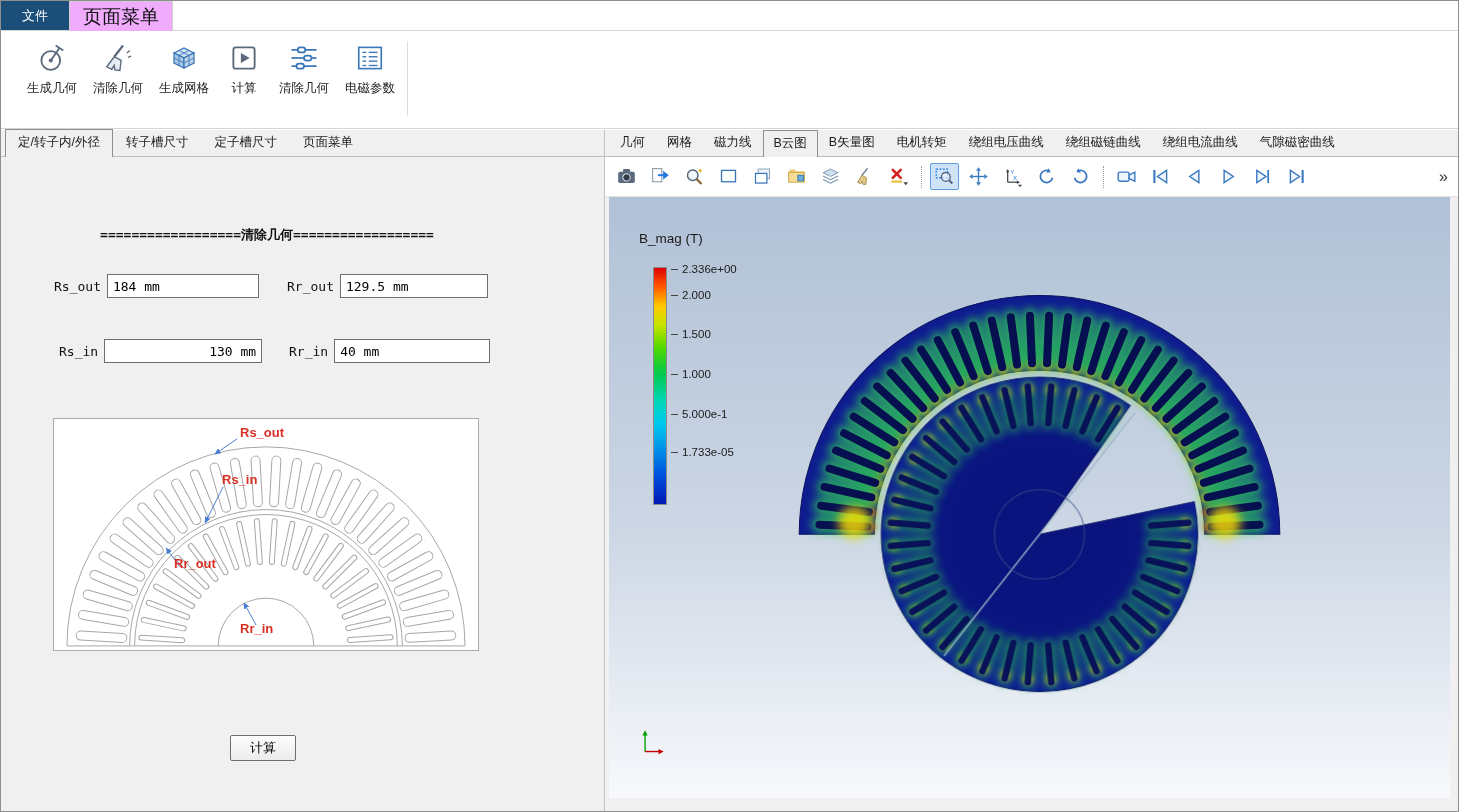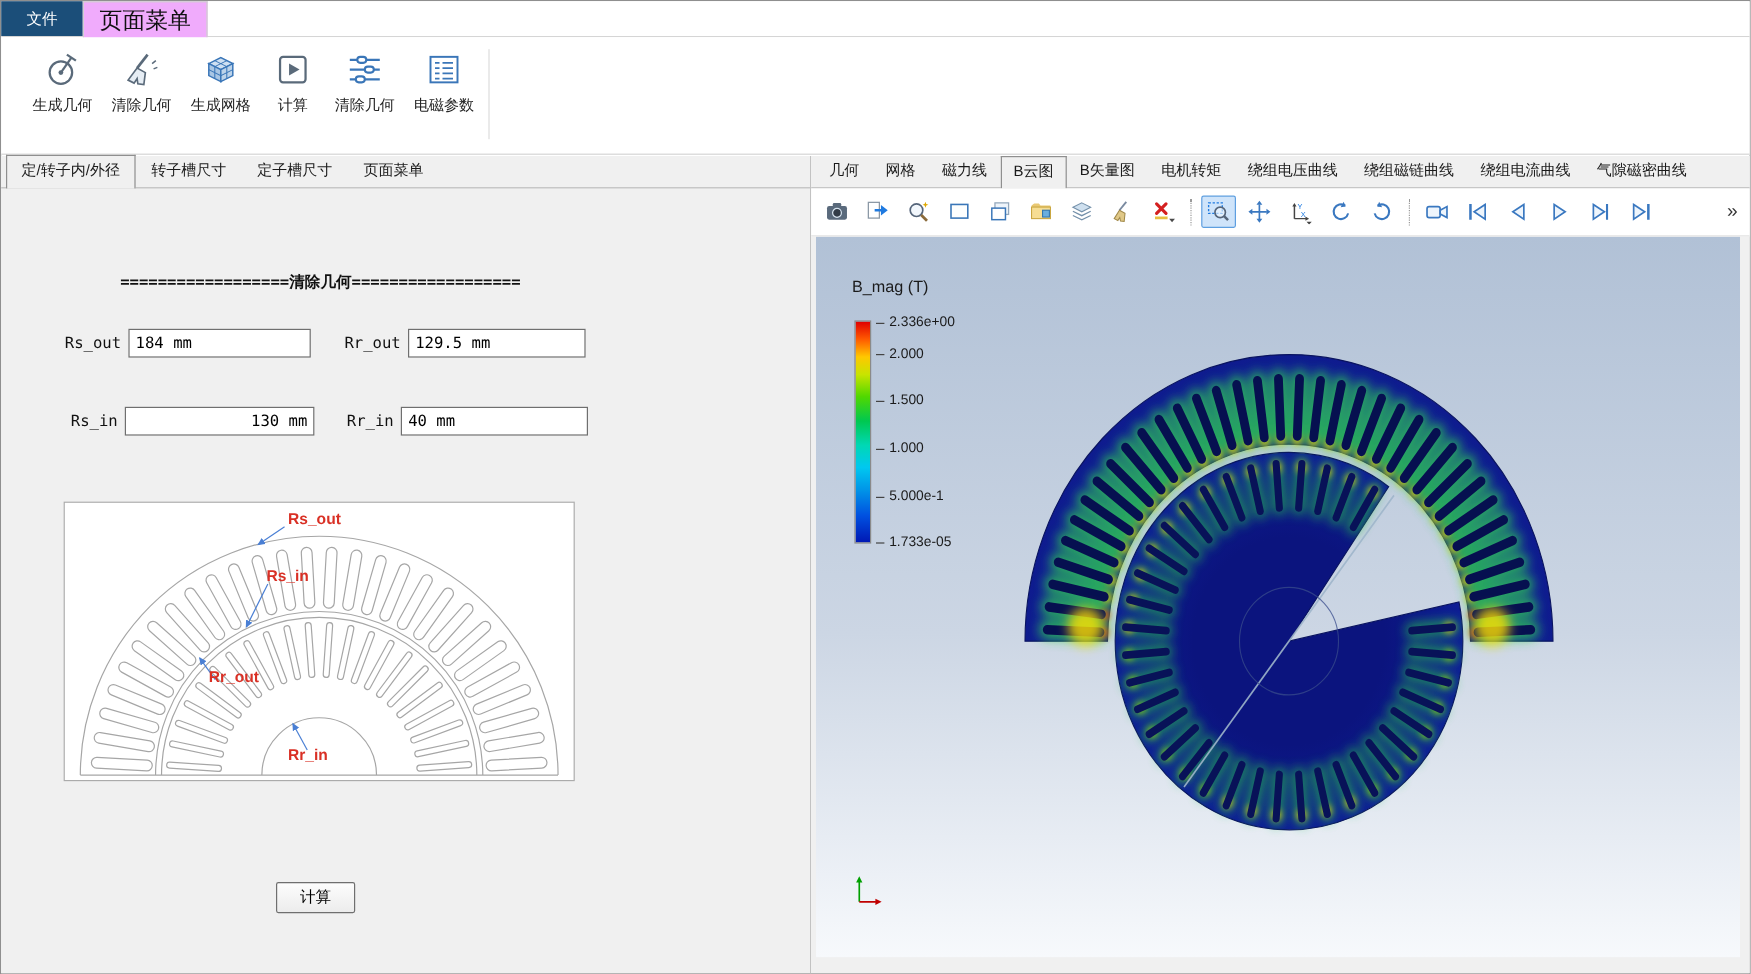--- a/index.html
+++ b/index.html
@@ -14,21 +14,21 @@
 
   
   .ribbon{height:98px;background:#fff;border-bottom:1px solid #d5d5d5;display:flex;align-items:stretch;padding:4px 4px 2px 18px}
   .rbtn{display:flex;flex-direction:column;align-items:center;justify-content:flex-start;gap:7px;padding:8px 8px 2px;min-width:54px}
   .ricon{width:30px;height:30px;display:block}
   .rlabel{font-size:12.5px;color:#222;white-space:nowrap}
   .ribbon-sep{width:1px;background:#dcdcdc;margin:6px 4px 10px 4px}
 
   
   .main{position:absolute;top:129px;left:0;right:0;bottom:0;display:flex}
-  .left-panel{width:675px;background:#f0f0f0;border-right:1px solid #c2c2c2;display:flex;flex-direction:column}
+  .left-panel{width:604px;background:#f0f0f0;border-right:1px solid #c2c2c2;display:flex;flex-direction:column}
   .right-panel{flex:1;background:#f0f0f0;display:flex;flex-direction:column;min-width:0}
 
   .tabstrip{height:27px;display:flex;align-items:flex-end;background:#f0f0f0;border-bottom:1px solid #bdbdbd;padding-left:4px}
   .tab{padding:4px 12px 5px;font-size:12.5px;color:#1a1a1a;white-space:nowrap;border:1px solid transparent;border-bottom:none}
   .tab.active{background:#f0f0f0;border-color:#8f8f8f;margin-bottom:-1px;padding-bottom:6px}
   .tabstrip.right-tabs .tab{padding:4px 10px 5px}
 
   .left-content{position:relative;flex:1}
   .section-title{position:absolute;top:69px;left:0;width:532px;text-align:center;font-family:"DejaVu Sans Mono","Liberation Mono",monospace;font-size:13px;font-weight:700;letter-spacing:0;white-space:nowrap}
   .field{position:absolute;display:flex;align-items:center;gap:6px;height:24px}
@@ -46,21 +46,21 @@
   .gicon{width:29px;height:27px;display:flex;align-items:center;justify-content:center;border:1px solid transparent;border-radius:2px;cursor:default}
   .gicon.active{border-color:#5e9fe0;background:#cfe4fa}
   .gsep{width:1px;height:22px;border-left:1px dotted #9a9a9a;margin:0 3px}
   .more{margin-left:auto;font-size:16px;color:#333;padding:0 2px}
 
   
   .viewport{flex:1;margin:0 8px 13px 4px;position:relative;overflow:hidden}
   .viewport > svg{position:absolute;inset:0;width:100%;height:100%}
   .legend{position:absolute;left:30px;top:34px}
   .legend-title{font-size:13.5px;color:#1a1a1a;margin-bottom:21px;white-space:nowrap}
-  .legend-bar{width:14px;height:186px;border:1px solid #8a8a8a;margin-left:2px;position:relative;
+  .legend-bar{width:14px;height:238px;border:1px solid #8a8a8a;margin-left:14px;position:relative;
     background:linear-gradient(180deg,#e00000 0%,#ff5a00 8%,#ffc800 16%,#c8e400 24%,#50d800 34%,#00c850 45%,#00d8b4 56%,#00c8f0 66%,#0096e8 76%,#0050e0 88%,#0018b4 100%)}
   .legend-tick{position:absolute;left:17px;transform:translateY(-50%);font-size:11.5px;color:#1a1a1a;white-space:nowrap;display:flex;align-items:center}
   .legend-tick::before{content:"";display:inline-block;width:7px;height:1px;background:#444;margin-right:4px}
   .triad{position:absolute;left:30px;bottom:38px}
 </style>
 </head>
 <body>
 
 <div class="app">
 

